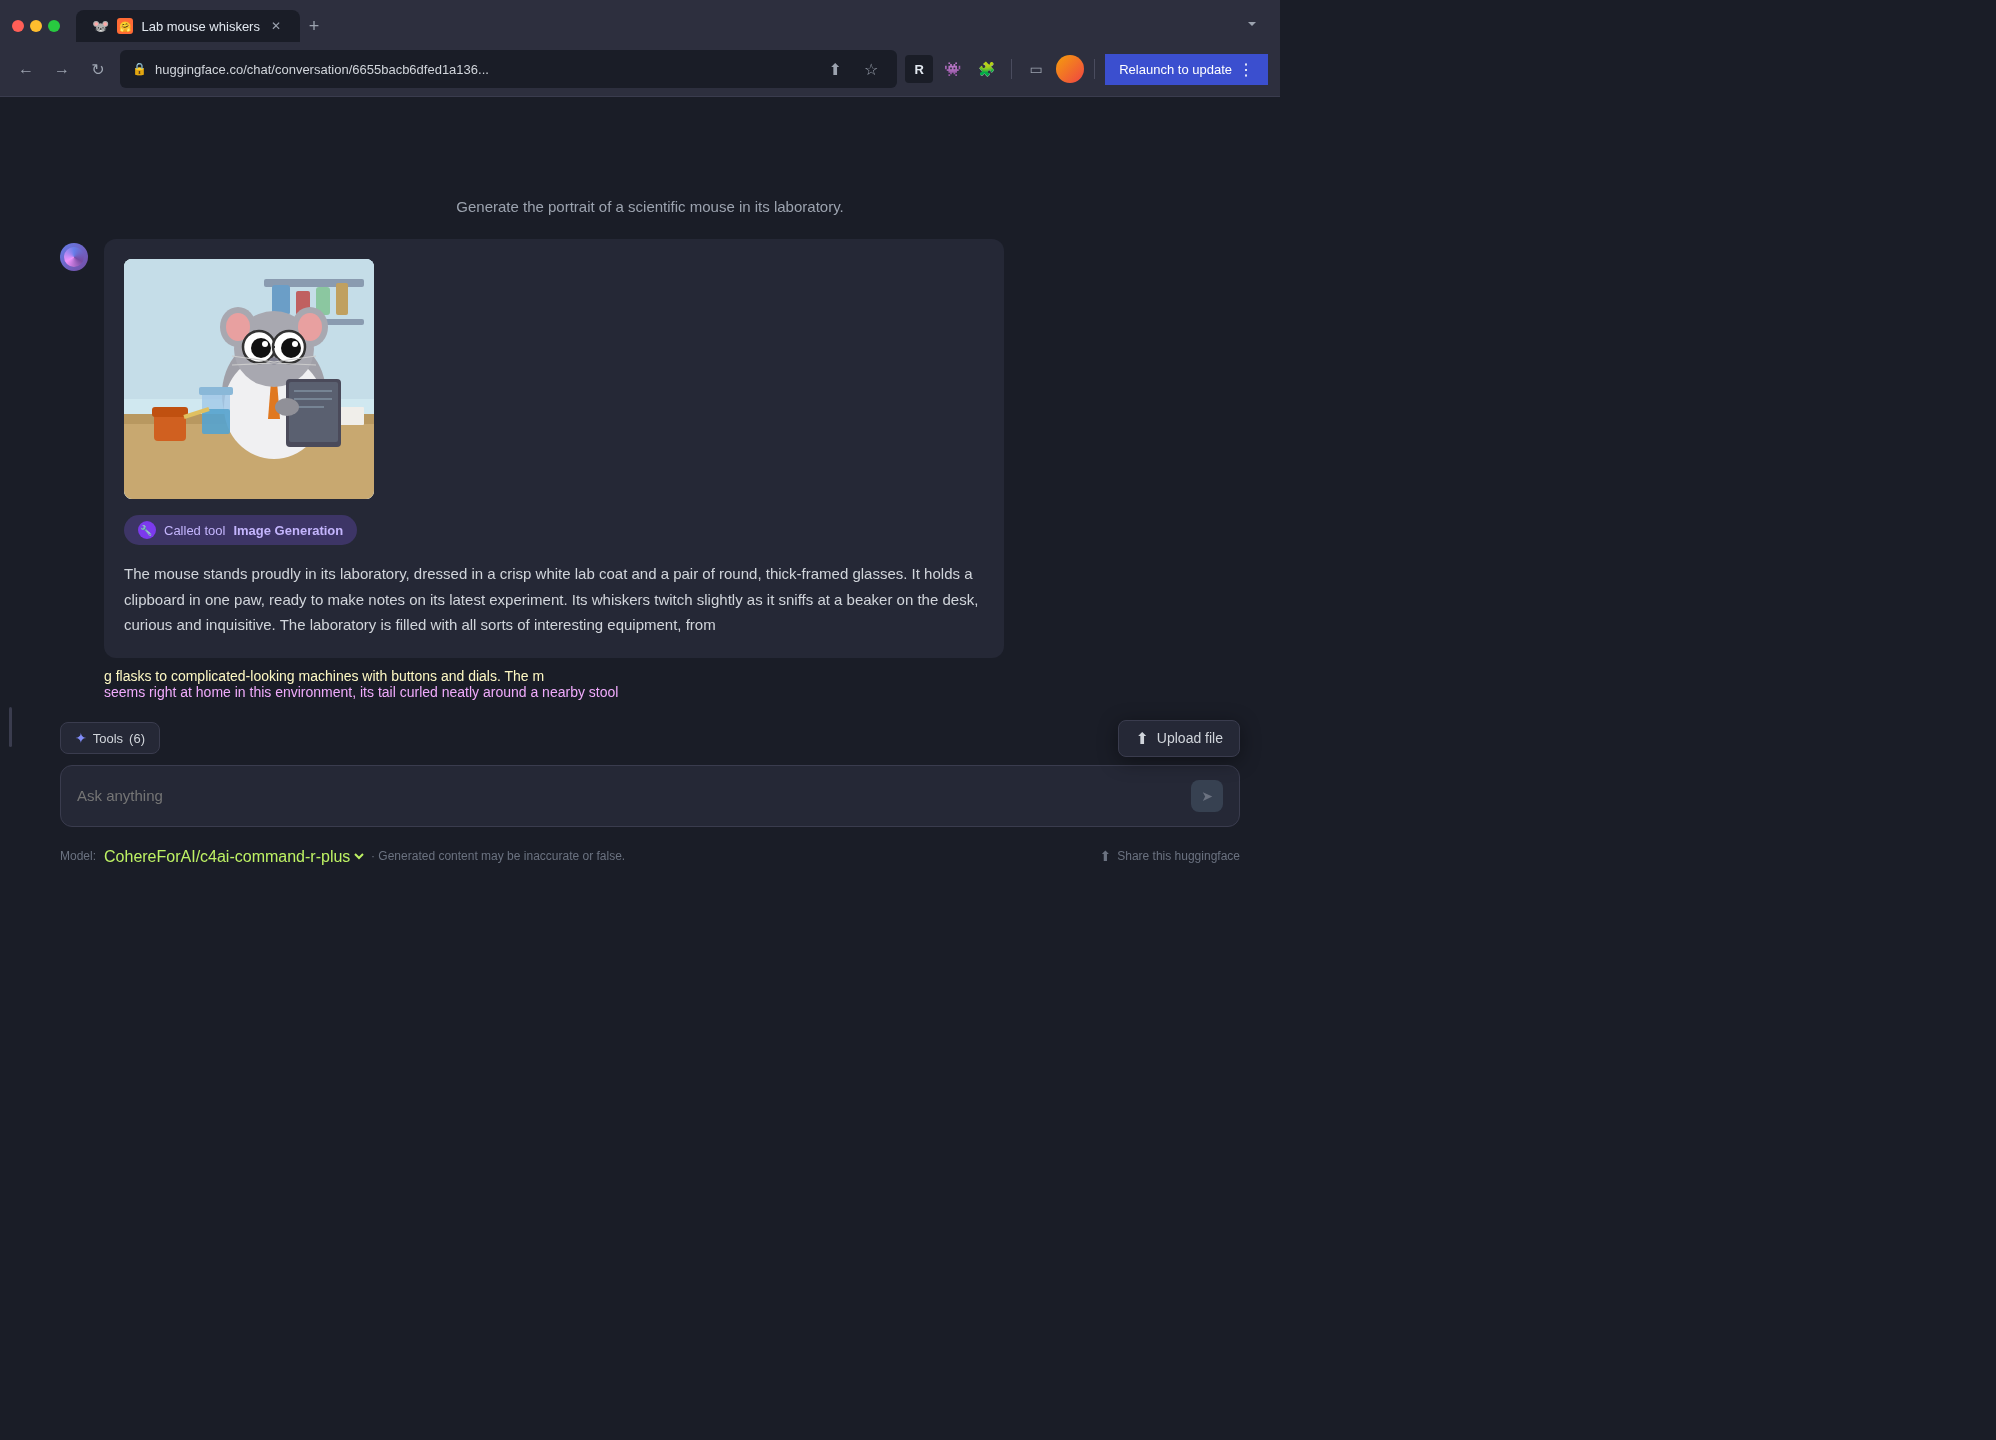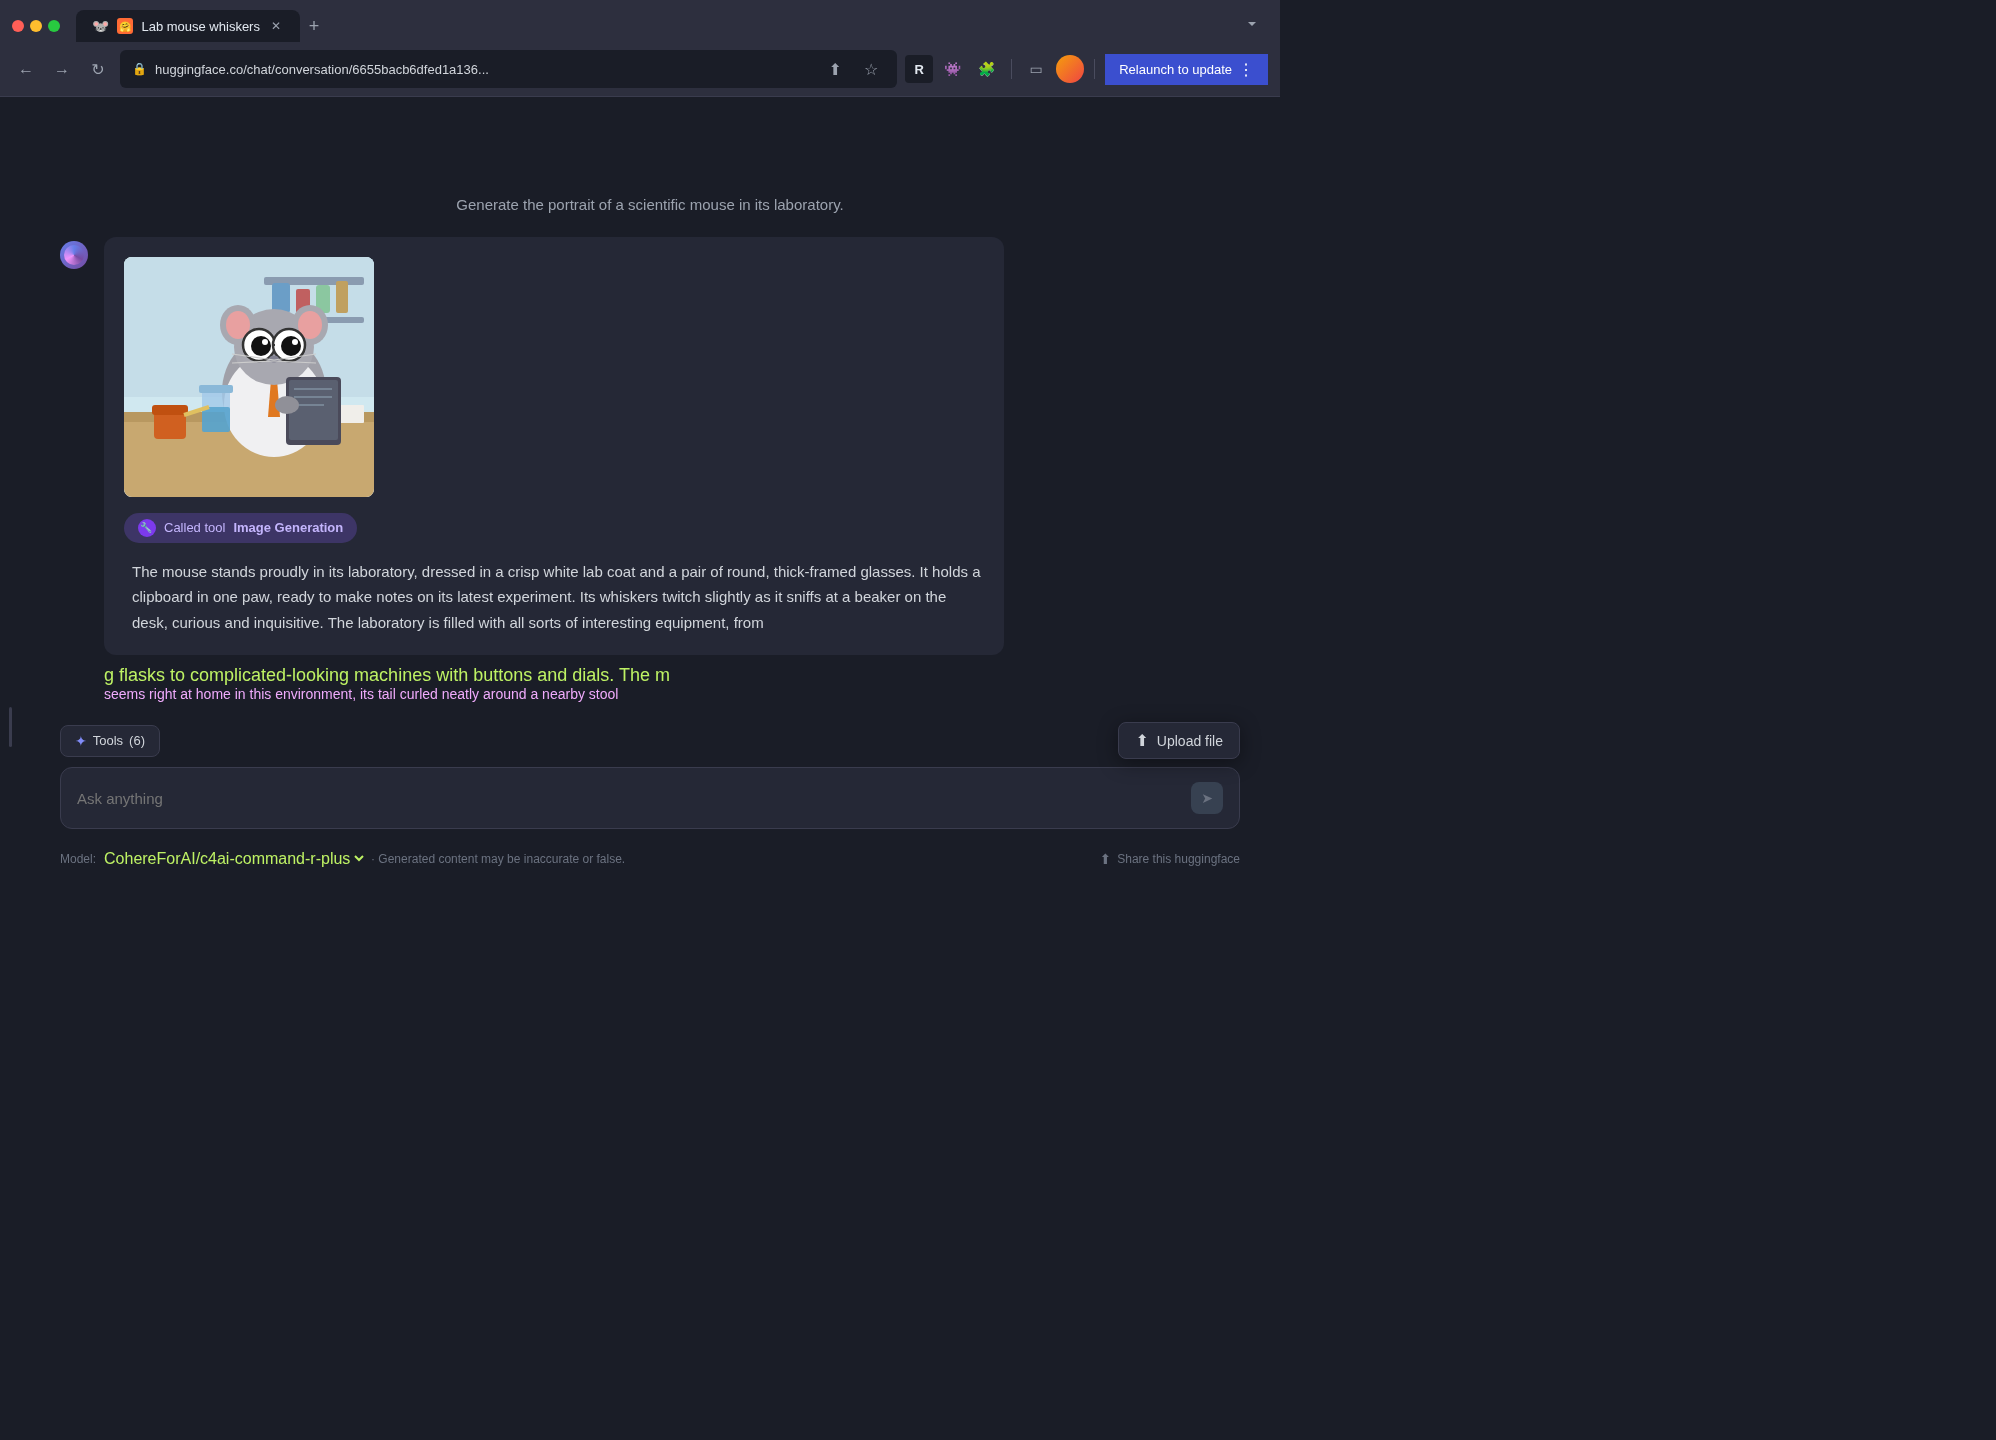--- a/index.html
+++ b/index.html
@@ -316,21 +316,20 @@
       display: flex;
       align-items: center;
       justify-content: center;
       font-size: 10px;
     }
 
     .message-text {
       font-size: 15px;
       line-height: 1.7;
       color: #d1d5db;
-      margin-left: 8px;
     }
 
     
     .bottom-area {
       padding: 0 40px 12px;
       background: #1a1d27;
     }
 
     .tools-bar {
       display: flex;
@@ -599,21 +598,21 @@
               <strong>Image Generation</strong>
           </div>
 
           
           <p class="message-text">
             <span>The mouse stands proudly in its laboratory, dressed in a crisp white lab coat and a pair of round, thick-framed glasses. It holds a clipboard in one paw, ready to make notes on its latest experiment. Its whiskers twitch slightly as it sniffs at a beaker on the desk, curious and inquisitive. The laboratory is filled with all sorts of interesting equipment, from</span>
           </p>
         </div>
       </div>
 
-      <div style="padding-left: 44px; color: #bef264; font-size: 18px; margin-top: -10px;">
+      <div style="padding-left: 44px; color: #fef9c3; font-size: 14px; margin-top: -10px;">
         <span>g flasks to complicated-looking machines with buttons and dials. The m</span>
       </div>
       <div style="padding-left: 44px; color: #f0abfc; font-size: 14px;">
         <span>seems right at home in this environment, its tail curled neatly around a nearby stool</span>
       </div>
 
     </div>
 
     <div class="bottom-area">
       <div class="tools-bar">

